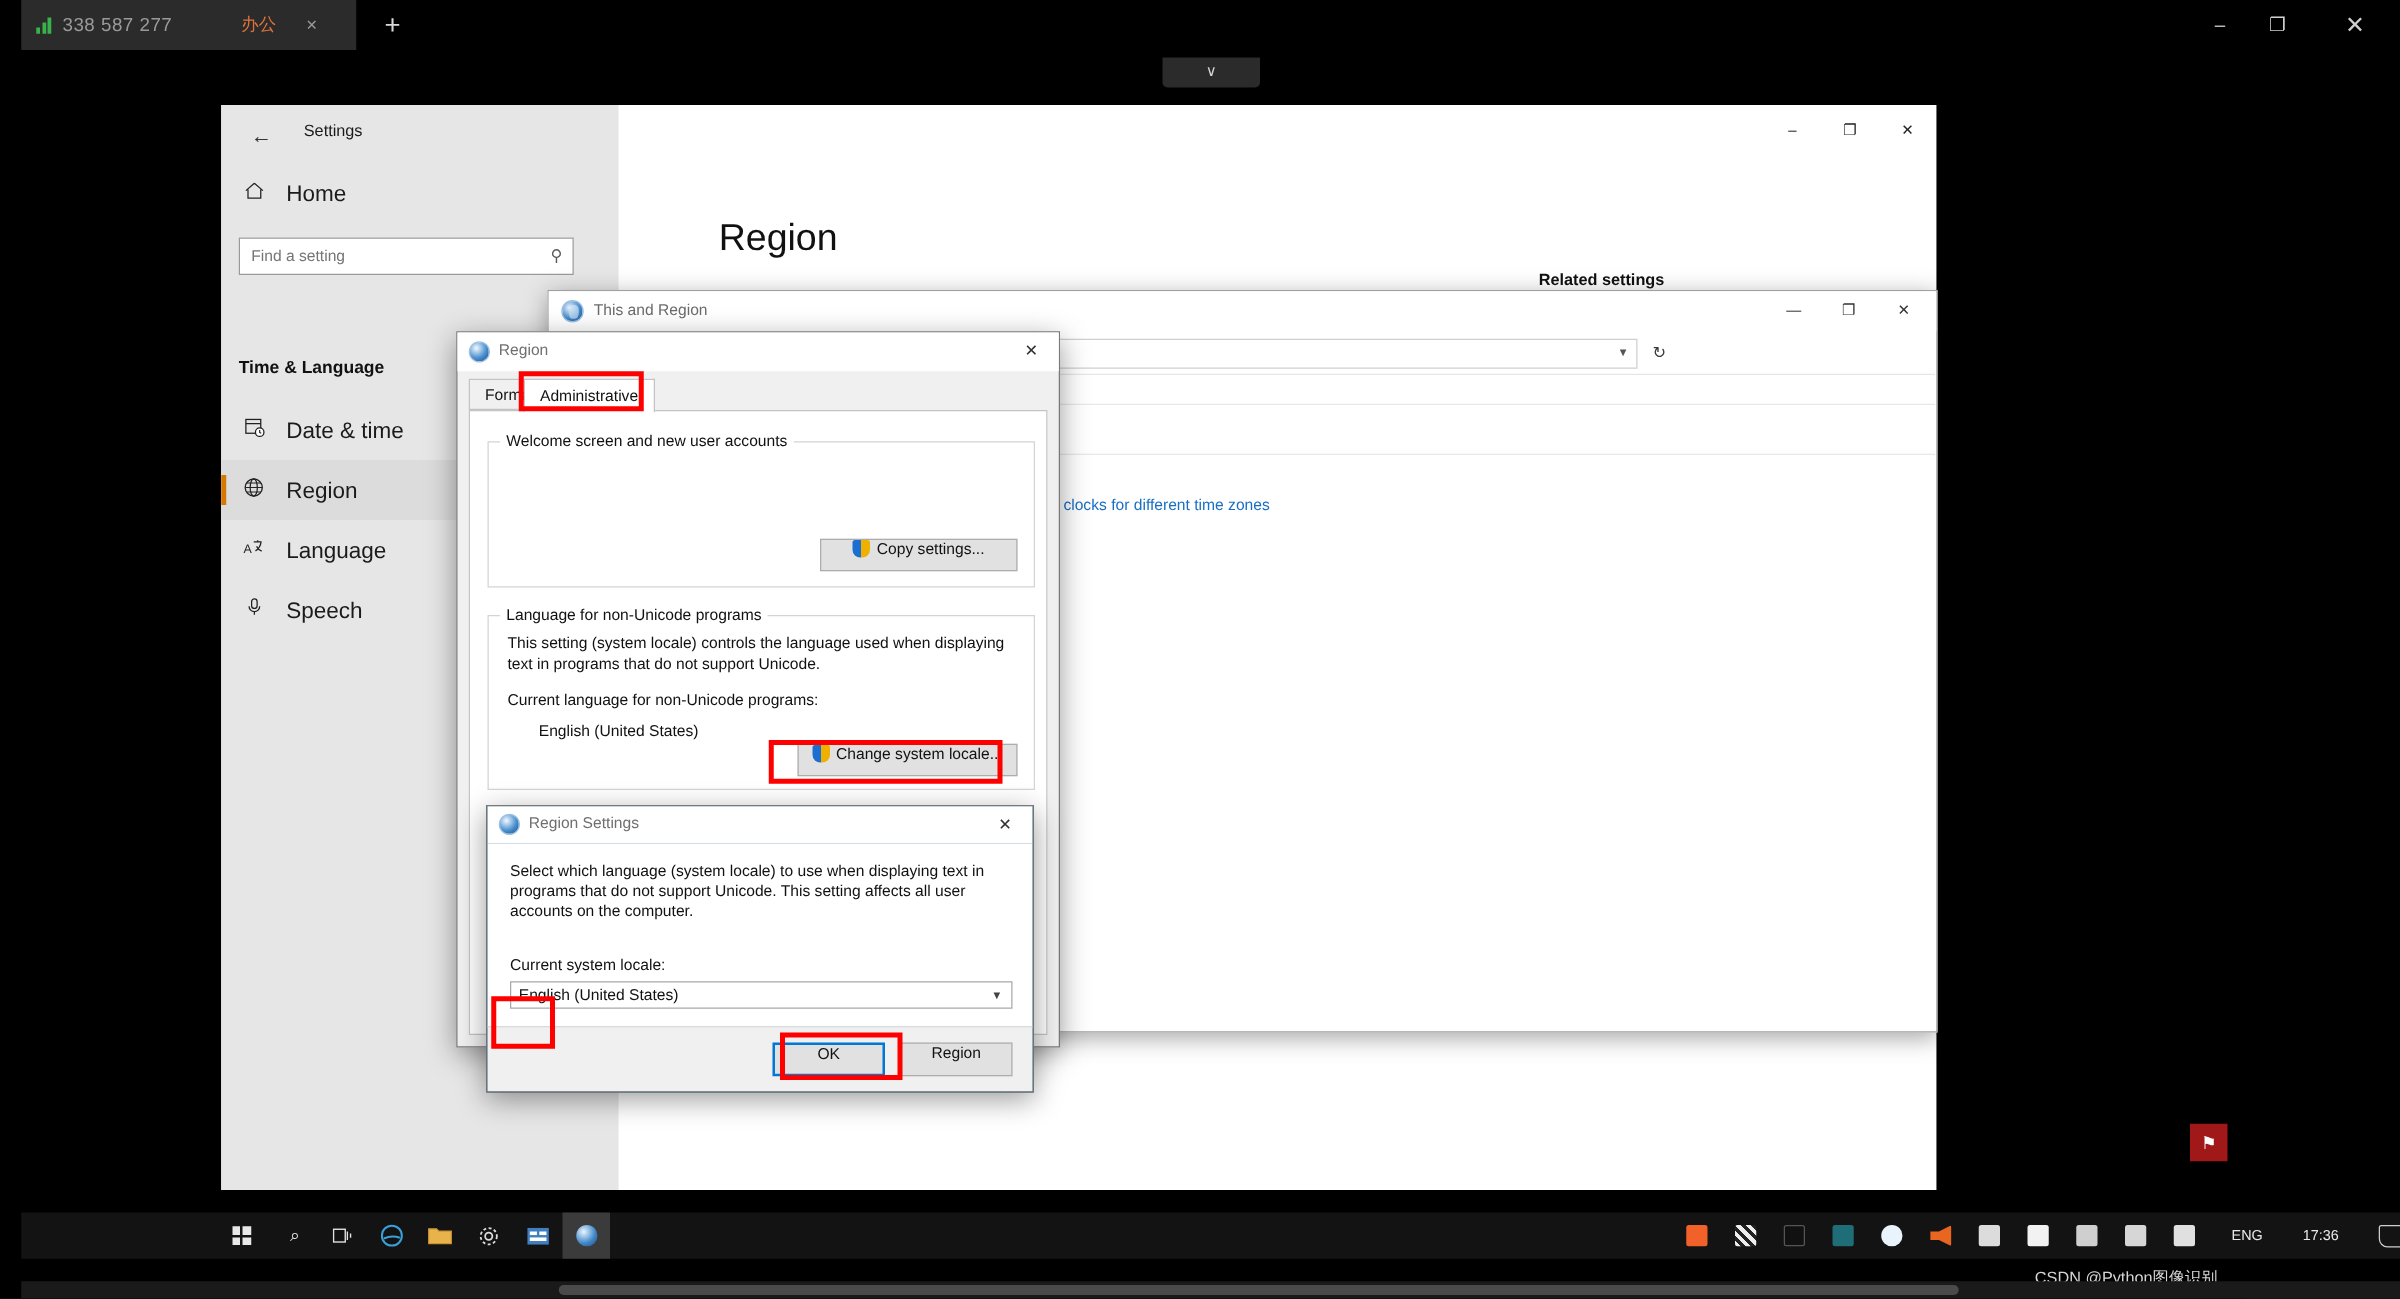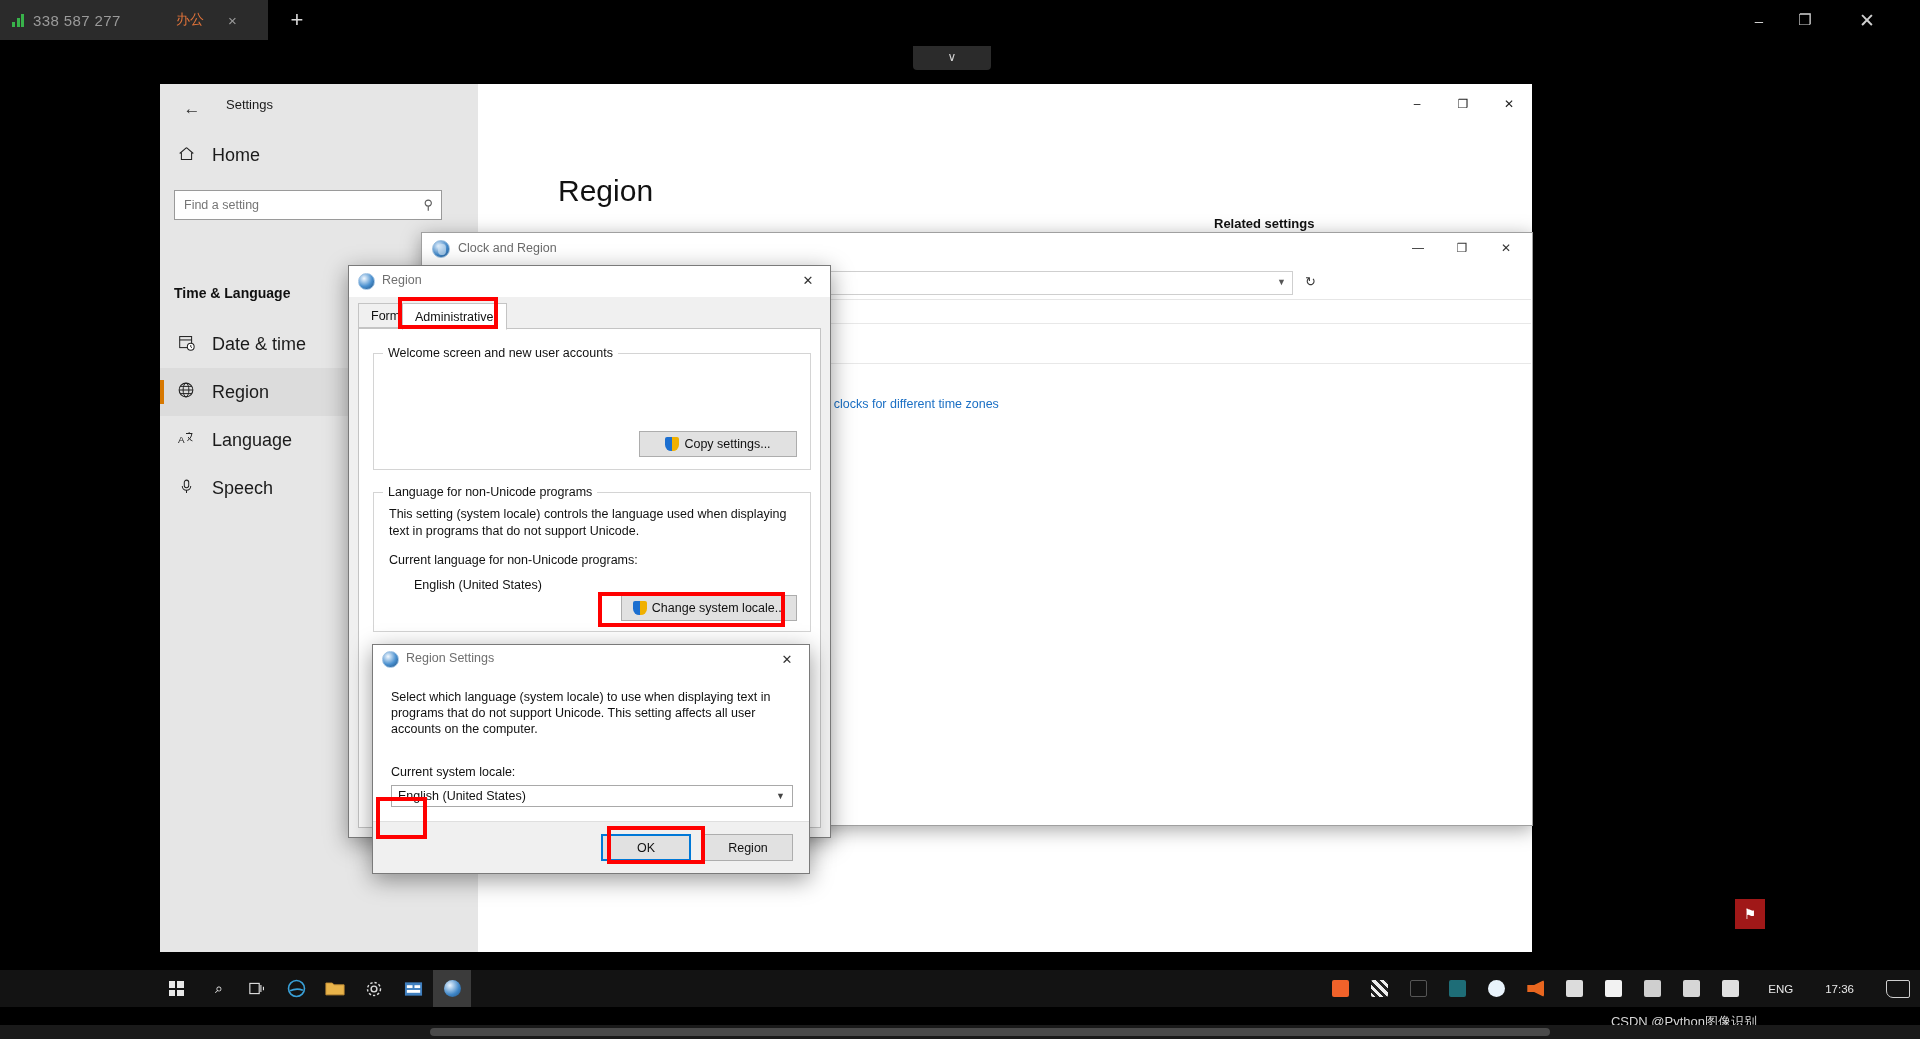--- a/index.html
+++ b/index.html
@@ -1,20 +1,20 @@
 <!DOCTYPE html>
 <html><head>
 <meta charset="utf-8">
 <style>
   * { margin:0; padding:0; box-sizing:border-box; }
   html,body { width:1920px; height:1039px; overflow:hidden; background:#000; }
   body { font-family:"Liberation Sans", sans-serif; }
 
   
-  #root { position:relative; width:1779px; height:1039px; background:#000; }
+  #root { position:relative; width:1779px; height:1039px; background:#000;margin-left:17px; }
 
   .tabstrip { position:absolute; left:0; top:0; width:1920px; height:40px; background:#000; }
   .tab-active { position:absolute; left:0; top:0; width:268px; height:40px; background:#2b2b2b;
                 display:flex; align-items:center; }
   .sig { display:inline-block; margin-left:12px; margin-right:7px; width:14px; height:13px; position:relative; }
   .sig i { position:absolute; bottom:0; width:3px; background:#38b24a; display:block; }
   .sig i:nth-child(1){ left:0; height:5px;}
   .sig i:nth-child(2){ left:4.5px; height:9px;}
   .sig i:nth-child(3){ left:9px; height:13px;}
   .tab-id { color:#9a9a9a; font-size:15px; letter-spacing:.4px; }
@@ -100,21 +100,21 @@
   .rg-tab { position:absolute; top:0; height:25px; padding:0 12px; line-height:25px; font-size:12.5px;
             color:#111; background:#f0f0f0; border:1px solid #c4c4c4; cursor:pointer; }
   .rg-tab.inactive { left:0; }
   .rg-tab.active { left:44px; background:#fff; border-bottom-color:#fff; z-index:3; height:27px; line-height:27px;}
   .rg-page { position:absolute; left:9px; top:62px; right:9px; bottom:9px; background:#fff;
              border:1px solid #c4c4c4; }
   .fieldset { position:absolute; border:1px solid #d4d4d4; }
   .legend { position:absolute; top:-8px; left:9px; background:#fff; padding:0 5px; font-size:12.5px; color:#111; }
   .ftext { position:absolute; font-size:12.5px; color:#111; line-height:17px; }
   .btn { position:absolute; background:#e1e1e1; border:1px solid #adadad; font-size:12.5px; color:#111;
-         display:flex; align-items:center; justify-content:center; cursor:pointer; }
+         display:flex; justify-content:center; cursor:pointer; }
   .shield { display:inline-block; width:14px; height:14px; margin-right:5px; position:relative; flex:none; }
   .shield::before { content:""; position:absolute; inset:0; border-radius:2px 2px 45% 45%;
                     background:linear-gradient(90deg,#1c6fd0 0 50%, #f0b000 50% 100%); }
 
   
   .rs-win { position:absolute; left:372px; top:644px; width:438px; height:230px;
             background:#0c4a6e; border:1px solid #7a7a7a; box-shadow:0 6px 22px rgba(0,0,0,.4); }
   .rs-title { position:absolute; left:0; top:0; width:100%; height:30px; background:#fff; }
   .rs-body { position:absolute; left:0; top:30px; right:0; bottom:52px; background:#fff; padding:14px 20px 0 18px; }
   .rs-foot { position:absolute; left:0; right:0; bottom:0; height:52px; background:#f0f0f0;
@@ -249,21 +249,21 @@
       <div class="page-h1">Region</div>
       <div class="page-h2">Region</div>
       <div class="rel-head">Related settings</div>
       <div class="rel-link">Additional date, time, &amp; regional settings</div>
     </div>
   </div>
 
   <div class="cp-win">
     <div class="cp-title">
       <span class="cp-ico"></span>
-      <span class="cp-name">Clock and Region</span>
+      <span class="cp-name">This and Region</span>
       <span class="cp-cap" style="right:92px;">—</span>
       <span class="cp-cap" style="right:48px;">❐</span>
       <span class="cp-cap" style="right:4px;">✕</span>
     </div>
 
     <div class="cp-addr">
       <div class="addr-field">
         <span class="addr-caret">▼</span>
       </div>
       <span class="addr-refresh">↻</span>

